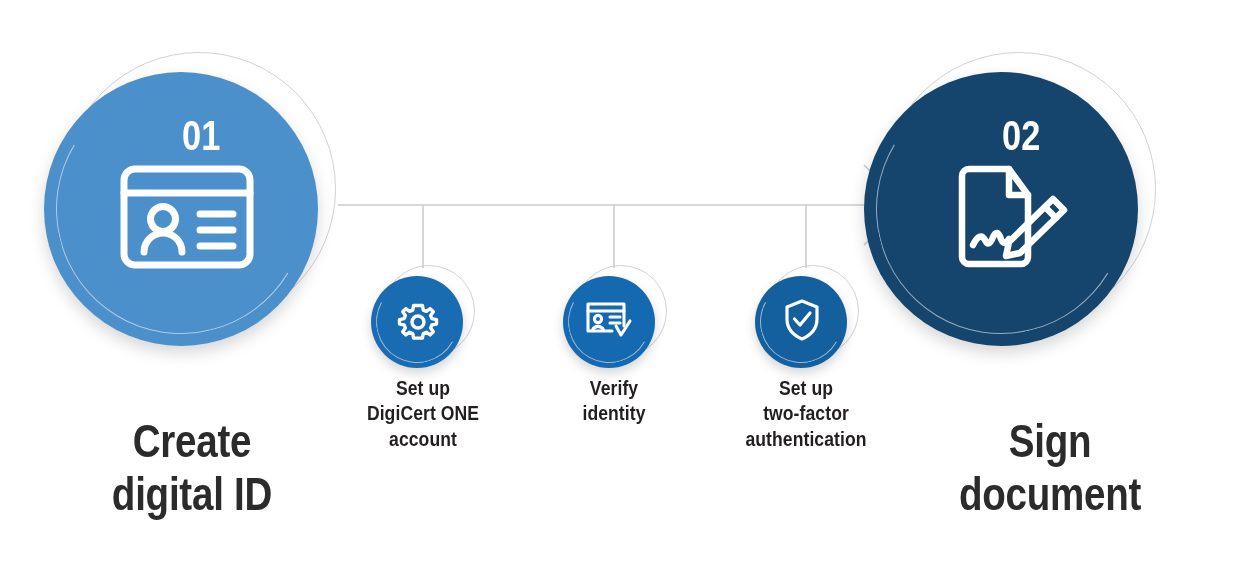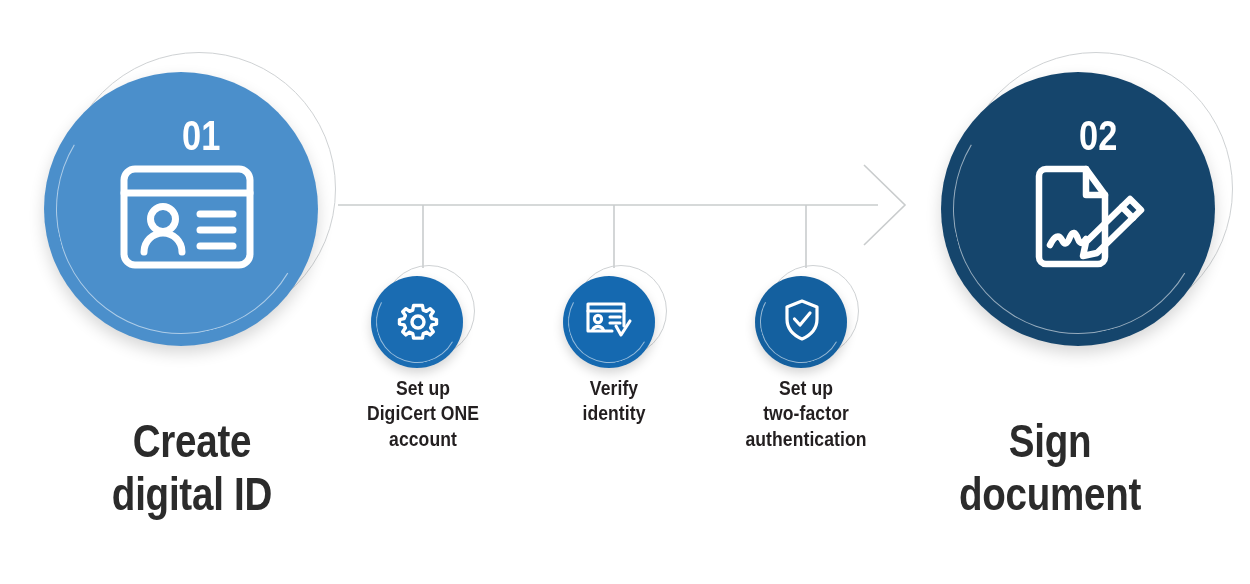--- a/index.html
+++ b/index.html
@@ -105,21 +105,21 @@
       <rect x="5" y="5" width="126" height="96" rx="11"></rect>
       <line x1="5" y1="29" x2="131" y2="29"></line>
       <circle cx="44" cy="55" r="12.5"></circle>
       <path d="M25 88 a19 19 0 0 1 38 0"></path>
       <line x1="81" y1="50" x2="114" y2="50"></line>
       <line x1="81" y1="66" x2="114" y2="66"></line>
       <line x1="81" y1="82" x2="114" y2="82"></line>
     </svg>
   </div>
 
-  <div class="node-big" style="left:941px;top:52px;">
+  <div class="node-big" style="left:864px;top:52px;">
     <div class="ring"></div>
     <div class="disc" style="background:#15456c;"></div>
     <div class="innerarc"></div>
 
     <div class="num" style="left:138px;top:62px;">02</div>
 
     <svg class="glyph" style="left:86px;top:110px;" width="118" height="112" viewBox="0 0 118 112" fill="none" stroke="#ffffff" stroke-width="6.5" stroke-linecap="round" stroke-linejoin="round">
       <path d="M78 33 V95 a7 7 0 0 1 -7 7 H19 a7 7 0 0 1 -7 -7 V14 a7 7 0 0 1 7 -7 h40 z"></path>
       <polyline points="59,7 59,33 78,33"></polyline>
       <path d="M23 83 q7 -14 12 -5 q4 8 8 -3 q4 -9 8 2 q3 8 8 0"></path>

